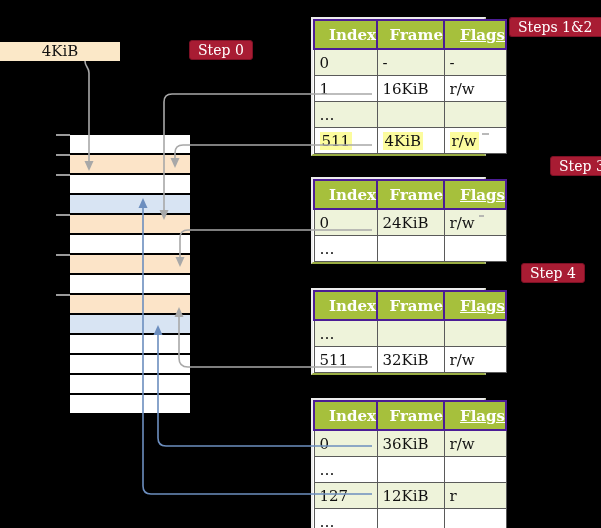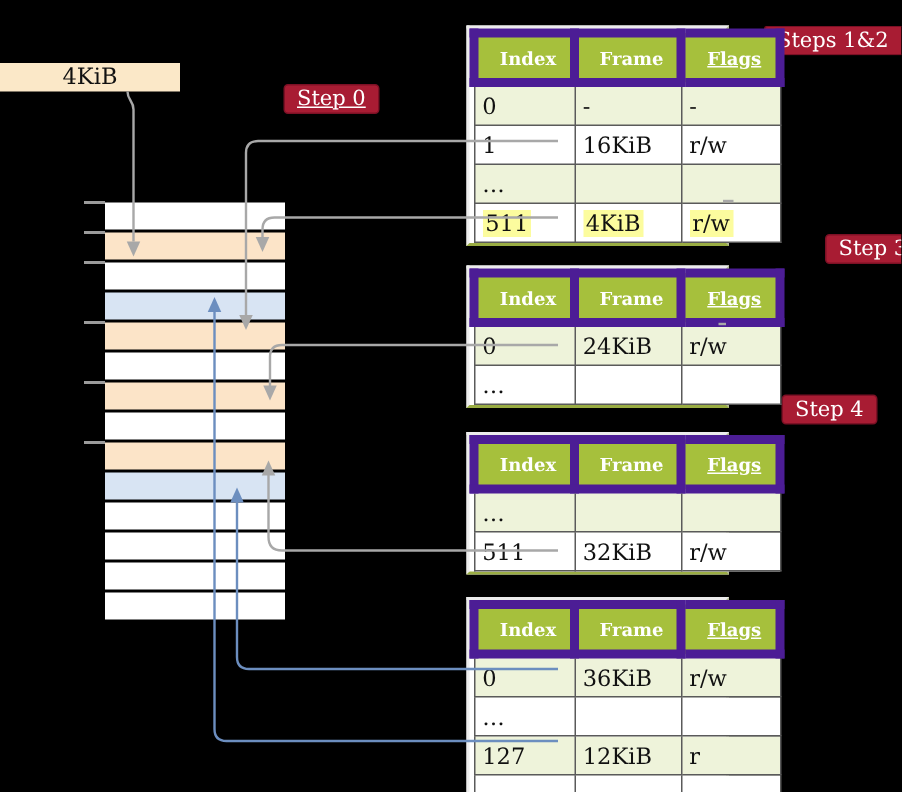--- a/index.html
+++ b/index.html
@@ -11,41 +11,41 @@
   .freebox{
     position:absolute;left:0;top:42px;width:120px;height:19px;
     background:#fbe8c8;color:#111;font-size:15px;line-height:19px;
     text-align:center;
   }
   
   .badge{
     position:absolute;background:#a81c33;border:1px solid #7d1025;border-radius:3px;
     color:#fff;font-size:14px;line-height:16px;padding:1px 8px;white-space:nowrap;
   }
-  #badge-step0  {left:189px;top:56px;text-decoration:underline;}
+  #badge-step0  {left:189px;top:40px;}
   #badge-steps12{left:509px;top:17px;border-top-right-radius:0;border-bottom-right-radius:0;border-right:0;padding-right:12px;}
   #badge-step3  {left:550px;top:156px;}
   #badge-step4  {left:521px;top:263px;}
   
   #memory-column{position:absolute;left:70px;top:135px;width:120px;}
   .mrow{height:18px;margin-bottom:2px;}
   .m-free {background:#ffffff;}
   .m-table{background:#fce4c8;}
   .m-page {background:#d8e4f3;}
   .tick{position:absolute;left:56px;width:14px;height:2px;background:#9b9b9b;}
   
   .tablewrap{
     position:absolute;left:311px;width:171px;
     border:2px solid;border-color:#ececec #b4ba97 #9aad43 #ececec;
     background:#fff;
   }
   table.dtable{border-collapse:collapse;width:100%;table-layout:fixed;}
   .dtable th{
-    background:#a6c03c;color:#fff;font-size:12px;font-weight:bold;
-    text-align:center;height:25px;padding:1px 0 1px 5px;border:6px solid #4c1d95;
+    background:#a6c03c;color:#fff;font-size:15px;font-weight:bold;
+    text-align:right;height:25px;padding:1px 0 1px 5px;border:2px solid #4c1d95;
   }
   .dtable td{
     font-size:15px;color:#111;height:23px;padding:1px 0 1px 5px;
     border:1px solid #5a5a5a;background:#fff;vertical-align:middle;
   }
   .dtable tr:nth-child(even) td{background:#eef3da;}
   .c-index{width:56px;} .c-frame{width:60px;} .c-flags{width:55px;text-decoration:underline;}
   .hl{background:#fcfc9e;padding:0 2px;}
   #table-l4{top:17px;}  #table-l3{top:177px;}
   #table-l2{top:288px;} #table-l1{top:398px;}

